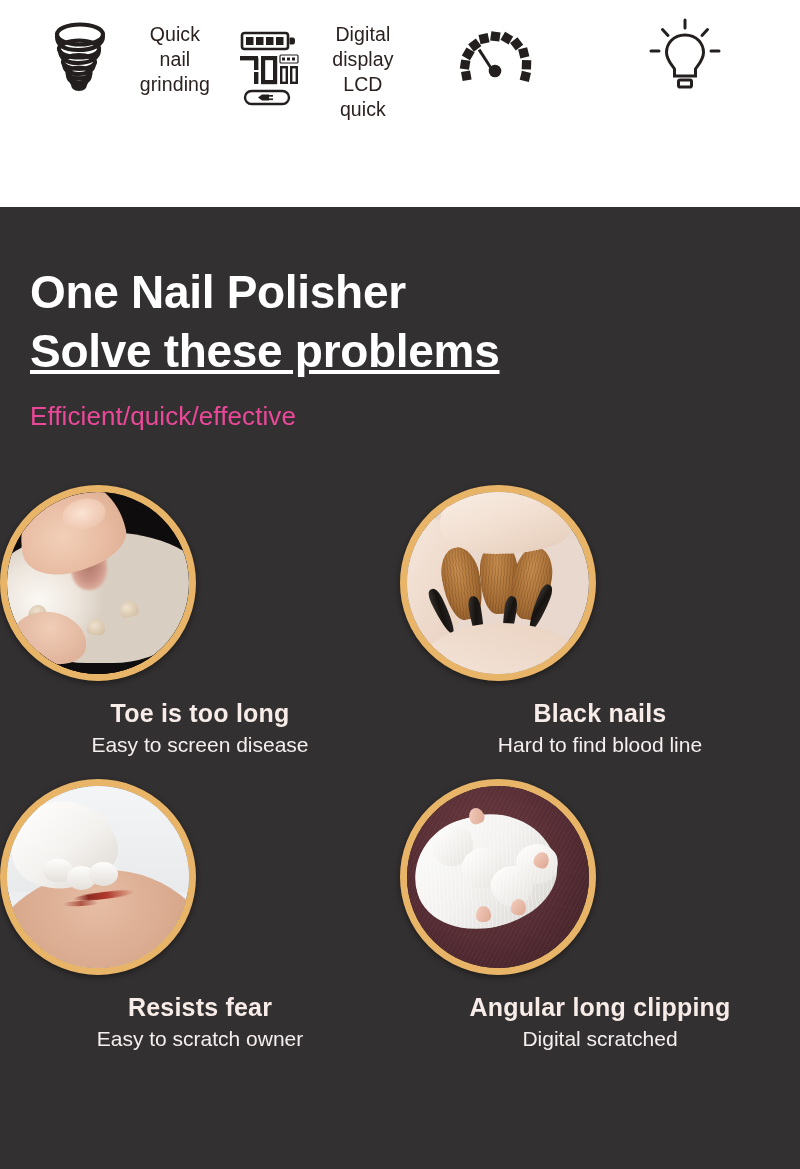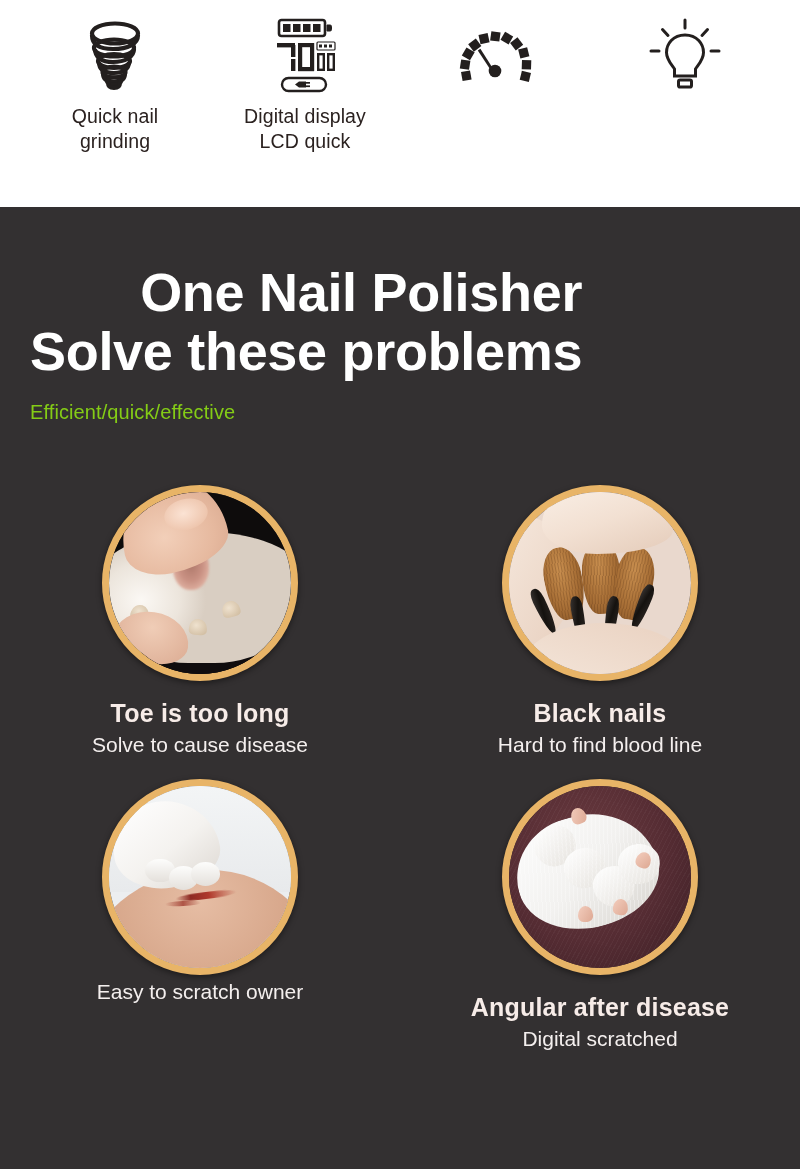--- a/index.html
+++ b/index.html
@@ -14,21 +14,21 @@
   
   .feature-bar{
     position:absolute; top:0; left:0;
     width:800px; height:207px;
     background:#ffffff;
     display:flex; align-items:flex-start; justify-content:space-between;
     padding:14px 20px 0 20px;
   }
   .feature{
     width:190px;
-    display:flex; flex-direction:column; align-items:center;
+    display:flex; flex-direction:row; align-items:center;
   }
   .feature-icon{
     height:82px; width:100%;
     display:flex; align-items:center; justify-content:center;
   }
   .feature-label{
     margin-top:8px;
     font-size:19.5px;
     line-height:25px;
     text-align:center;
@@ -38,45 +38,44 @@
 
   
   .dark{
     position:absolute; top:207px; left:0;
     width:800px; height:962px;
     background:#333031;
   }
   .headline{
     position:absolute; left:30px; top:56px;
     color:#ffffff;
-    font-size:54px;
+    font-size:46px;
     font-weight:bold;
     line-height:59px;
     letter-spacing:-0.3px;
-    text-align:right;
-  }
-  .headline .l2{ display:block; }
+  }
+  .headline .l2{ display:block;text-decoration:underline; }
   .subhead{
     position:absolute; left:30px; top:194px;
-    color:#84cc16;
-    font-size:20px;
+    color:#ec4899;
+    font-size:26px;
     font-weight:normal;
     letter-spacing:.1px;
   }
 
   
   .grid{
     position:absolute; left:0; top:278px;
     width:800px;
     display:grid;
     grid-template-columns:1fr 1fr;
     row-gap:22px;
   }
   .cell{
-    display:flex; flex-direction:column; align-items:center;
+    display:flex; flex-direction:column; 
   }
   .circle-wrap{
     width:196px; height:196px;
     border-radius:50%;
     border:7px solid #e8b467;
     overflow:hidden;
     position:relative;
     box-shadow:0 2px 6px rgba(0,0,0,.45);
     background:#2a2626;
   }
@@ -410,21 +409,21 @@
             <div class="pinkgap"></div>
             <div class="finger"></div>
             <div class="nailtip"></div>
             <div class="claw c1"></div>
             <div class="claw c2"></div>
             <div class="claw c3"></div>
             <div class="hand-lower"></div>
           </div>
         </div>
         <div class="cell-title">Toe is too long</div>
-        <div class="cell-sub">Solve to cause disease</div>
+        <div class="cell-sub">Easy to screen disease</div>
       </div>
 
       <div class="cell">
         <div class="circle-wrap">
           <div class="photo p2">
             <div class="glove-left"></div>
             <div class="toe t1"></div>
             <div class="toe t2"></div>
             <div class="toe t3"></div>
             <div class="nail n1"></div>
@@ -445,36 +444,37 @@
             <div class="bgtop"></div>
             <div class="arm"></div>
             <div class="paw"></div>
             <div class="pawtoe pt1"></div>
             <div class="pawtoe pt2"></div>
             <div class="pawtoe pt3"></div>
             <div class="scratch"></div>
             <div class="scratch2"></div>
           </div>
         </div>
+        <div class="cell-title">Resists fear</div>
         <div class="cell-sub">Easy to scratch owner</div>
       </div>
 
       <div class="cell">
         <div class="circle-wrap">
           <div class="photo p4">
             <div class="paw4"></div>
             <div class="toe4 q1"></div>
             <div class="toe4 q2"></div>
             <div class="toe4 q3"></div>
             <div class="toe4 q4"></div>
             <div class="nail4 k1"></div>
             <div class="nail4 k2"></div>
             <div class="nail4 k3"></div>
             <div class="nail4 k4"></div>
           </div>
         </div>
-        <div class="cell-title">Angular after disease</div>
+        <div class="cell-title">Angular long clipping</div>
         <div class="cell-sub">Digital scratched</div>
       </div>
 
     </div>
   </div>
 </div>
 
 </body></html>

